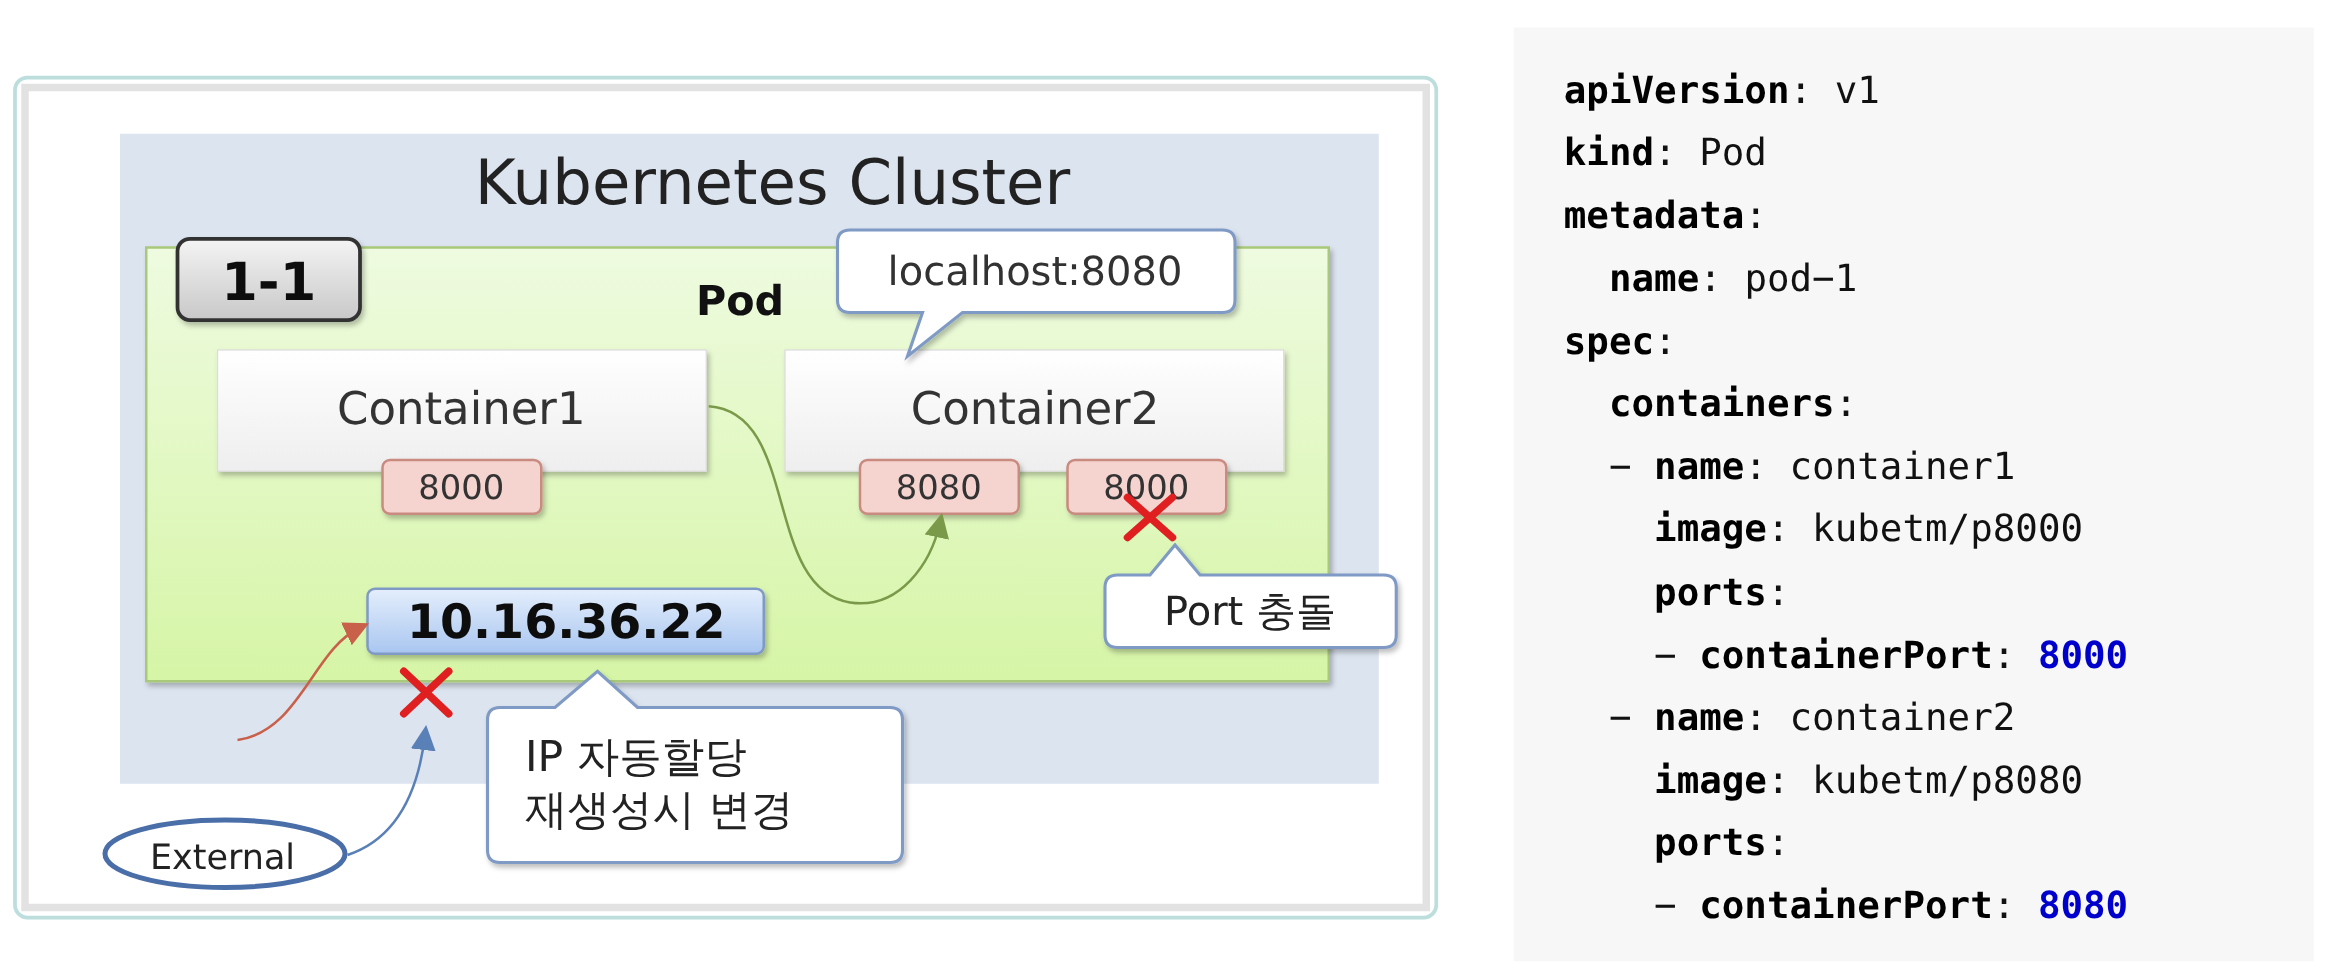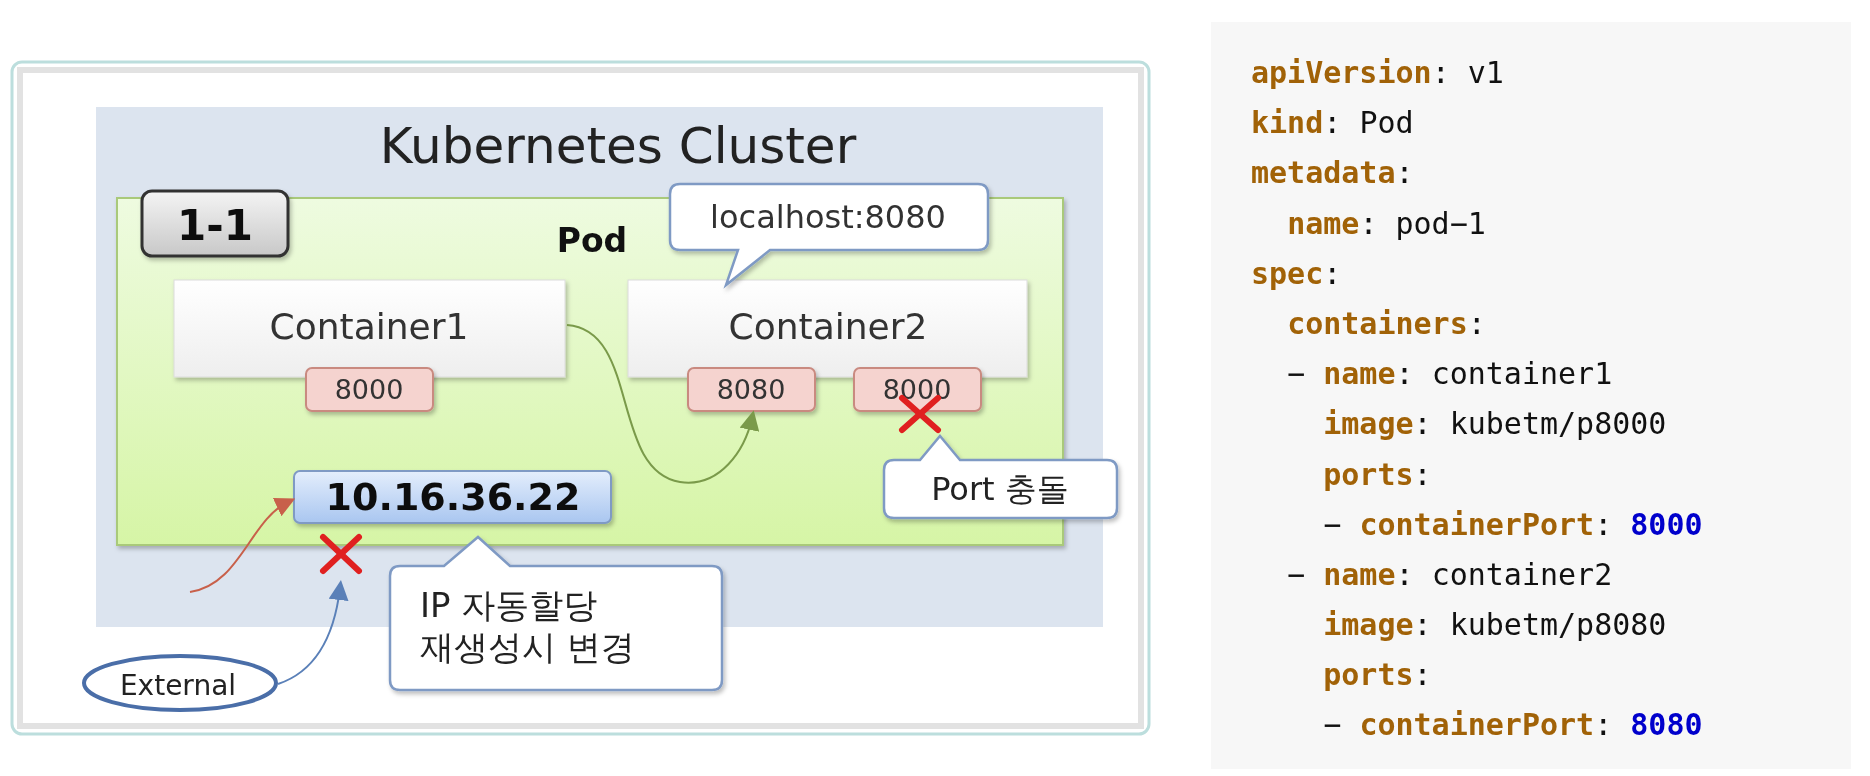--- a/index.html
+++ b/index.html
@@ -6,21 +6,21 @@
   body { width: 1870px; height: 776px; position: relative; overflow: hidden;
          font-family: "DejaVu Sans", sans-serif; }
   #diagram { position: absolute; left: 0; top: 0; width: 1170px; height: 776px; }
   #diagram text { font-family: "DejaVu Sans", sans-serif; }
   .code-panel { position: absolute; left: 1211px; top: 22px; width: 640px; height: 747px;
                 background: #f7f7f7; }
   .code { position: absolute; left: 40px; top: 26px; margin: 0;
           font-family: "DejaVu Sans Mono", monospace; font-size: 30px; line-height: 50.2px;
           color: #111111; white-space: pre; }
   .code .line { display: block; height: 50.2px; }
-  .code .k { color: #a16207; font-weight: bold; }
+  .code .k { color: #000000; font-weight: bold; }
   .code .p { color: #111111; }
   .code .n { color: #0000cc; font-weight: bold; }
 </style>
 </head>
 <body>
 
 <svg id="diagram" viewBox="0 0 1170 776" xmlns="http://www.w3.org/2000/svg">
   <defs>
     <linearGradient id="podGrad" x1="0" y1="0" x2="0" y2="1">
       <stop offset="0" stop-color="#eefbe0"></stop>

